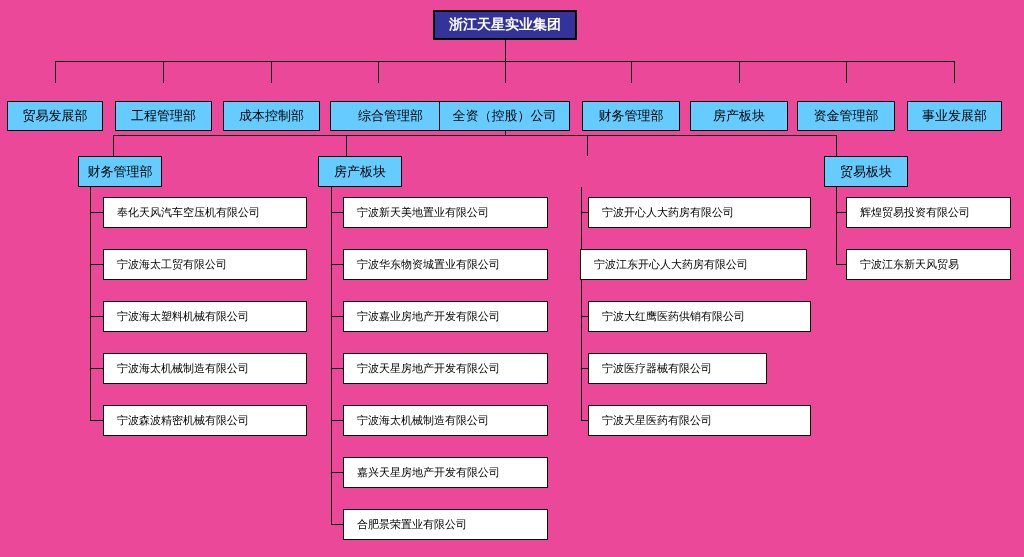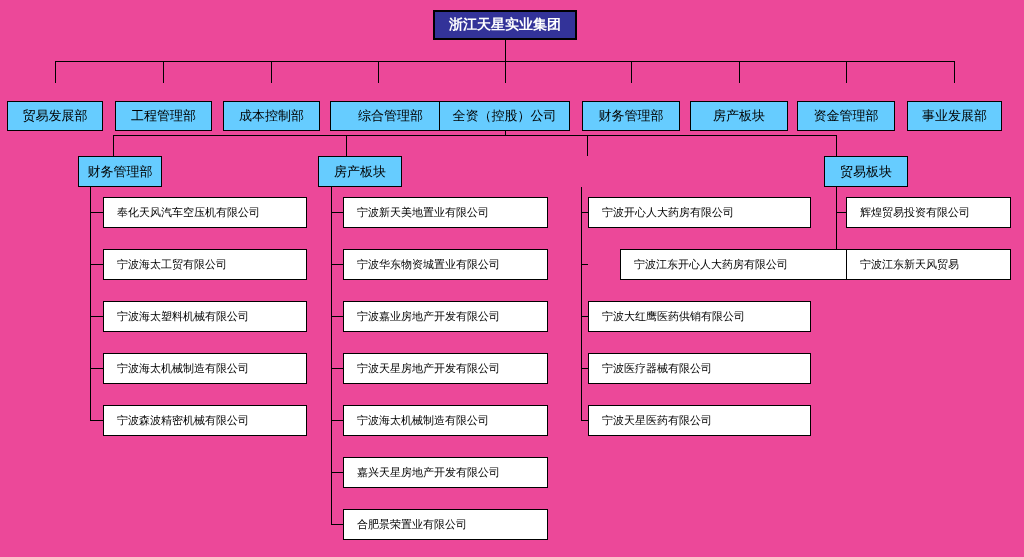--- a/index.html
+++ b/index.html
@@ -91,21 +91,21 @@
 
   <div class="box company" style="left:343px;top:197px;width:205px">宁波新天美地置业有限公司</div>
   <div class="box company" style="left:343px;top:249px;width:205px">宁波华东物资城置业有限公司</div>
   <div class="box company" style="left:343px;top:301px;width:205px">宁波嘉业房地产开发有限公司</div>
   <div class="box company" style="left:343px;top:353px;width:205px">宁波天星房地产开发有限公司</div>
   <div class="box company" style="left:343px;top:405px;width:205px">宁波海太机械制造有限公司</div>
   <div class="box company" style="left:343px;top:457px;width:205px">嘉兴天星房地产开发有限公司</div>
   <div class="box company" style="left:343px;top:509px;width:205px">合肥景荣置业有限公司</div>
 
   <div class="box company" style="left:588px;top:197px;width:223px">宁波开心人大药房有限公司</div>
-  <div class="box company" style="left:620px;top:249px;width:260px">宁波江东开心人大药房有限公司</div>
+  <div class="box company" style="left:580px;top:249px;width:227px">宁波江东开心人大药房有限公司</div>
   <div class="box company" style="left:588px;top:301px;width:223px">宁波大红鹰医药供销有限公司</div>
-  <div class="box company" style="left:588px;top:353px;width:223px">宁波医疗器械有限公司</div>
+  <div class="box company" style="left:588px;top:353px;width:179px">宁波医疗器械有限公司</div>
   <div class="box company" style="left:588px;top:405px;width:223px">宁波天星医药有限公司</div>
 
   <div class="box company" style="left:846px;top:197px;width:165px">辉煌贸易投资有限公司</div>
   <div class="box company" style="left:846px;top:249px;width:165px">宁波江东新天风贸易</div>
 
 </div>
 
 </body></html>

